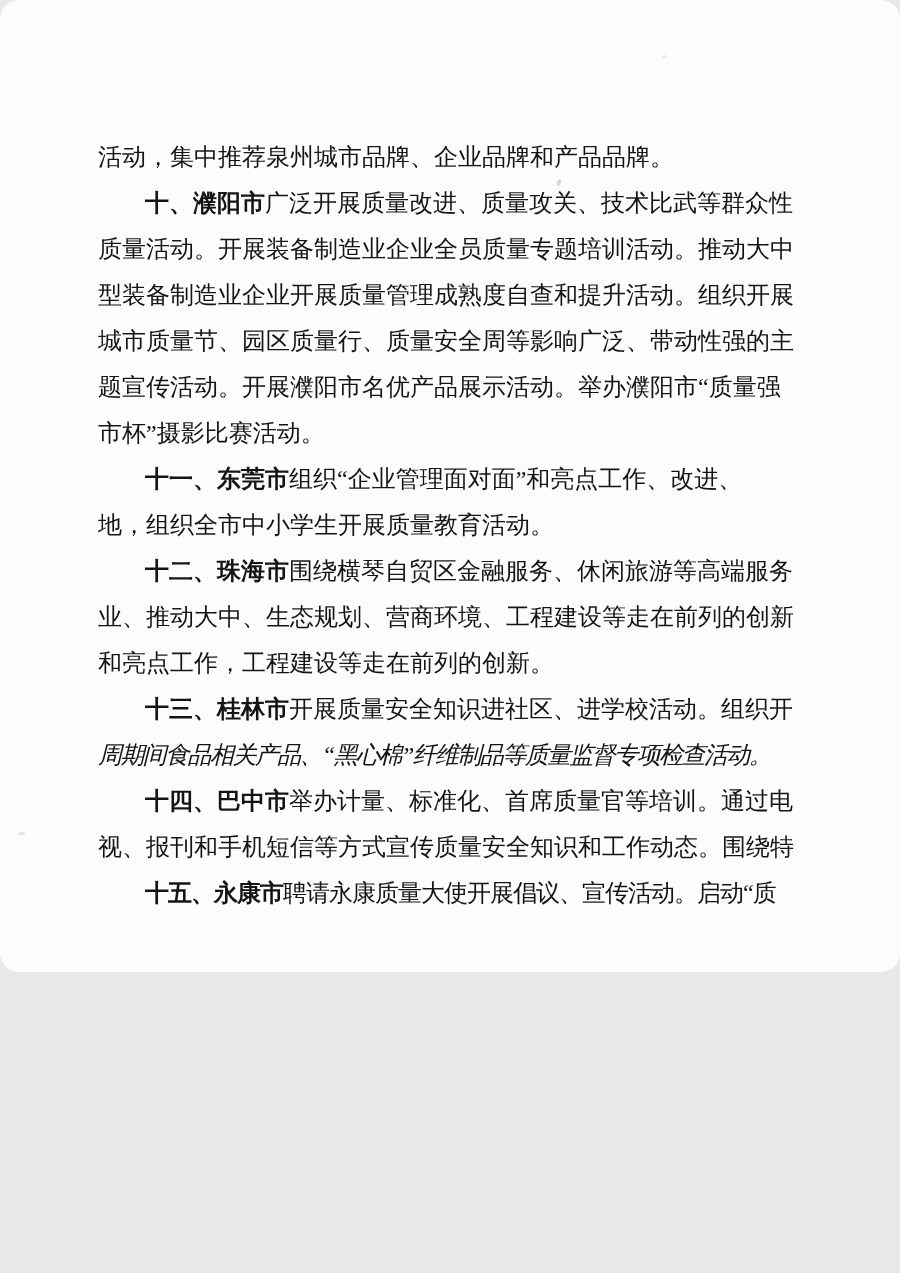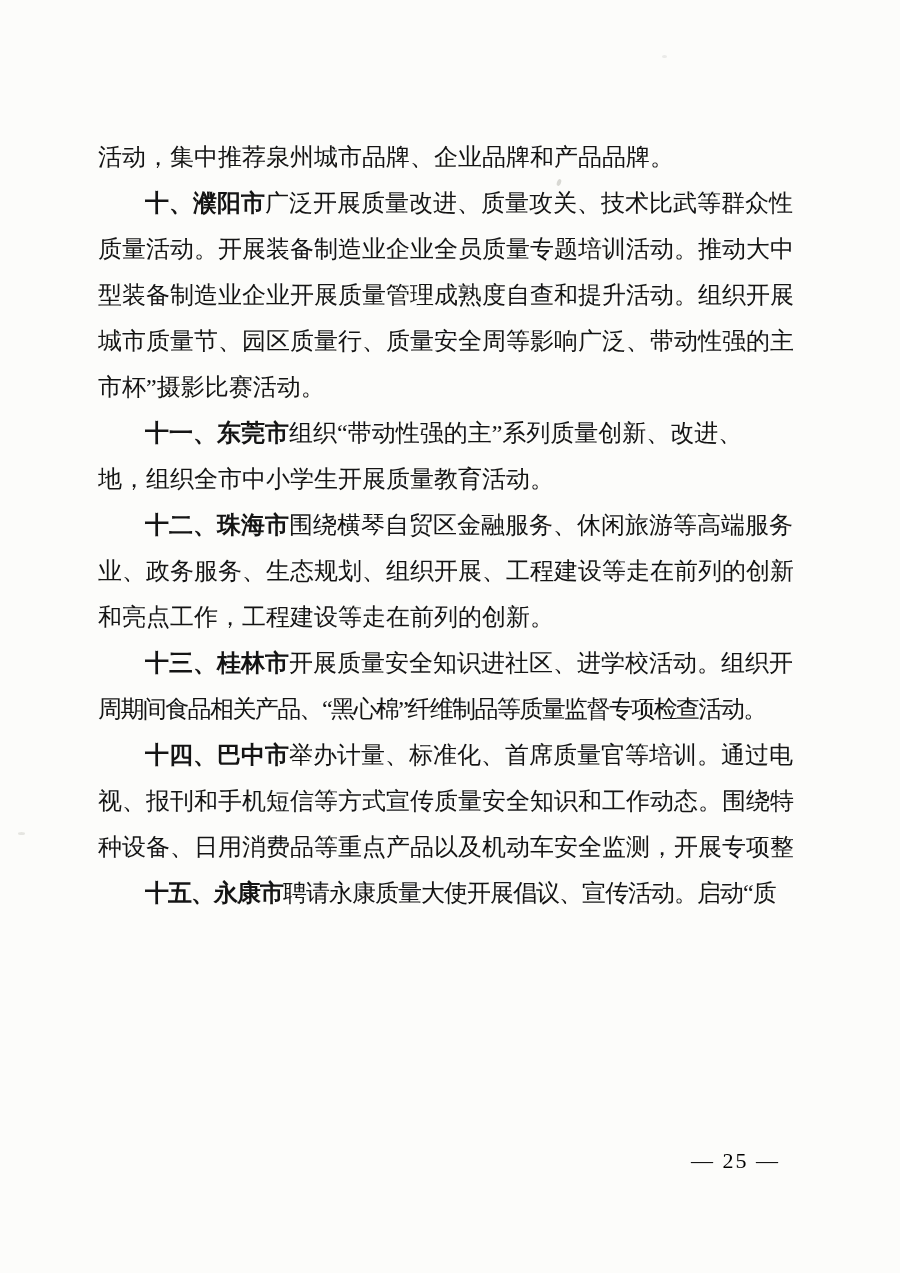--- a/index.html
+++ b/index.html
@@ -3,45 +3,47 @@
 <meta charset="utf-8">
 <style>
   html, body {
     margin: 0;
     padding: 0;
     background: #e8e8e8;
   }
   .page {
     position: relative;
     width: 900px;
-    height: 1273px;
+    height: 972px;
     margin: 0 auto;
     background: #fcfcfa;
     overflow: hidden;
     font-family: "Liberation Serif", "DejaVu Serif", serif;
     color: #141414;
+    border-radius: 19px;
   }
   .text-block {
     position: absolute;
     top: 134px;
     left: 98px;
     width: 700px;
   }
   .line {
     height: 46px;
     line-height: 46px;
     font-size: 24px;
     white-space: nowrap;
     letter-spacing: 0;
   }
   .line.indent {
     padding-left: 47px;
   }
   .line.tight {
     letter-spacing: -1.6px;
+    font-style: italic;
   }
   .line.tight-sm {
     letter-spacing: -1px;
   }
   .lead {
     font-weight: 700;
     font-family: "Liberation Sans", "DejaVu Sans", sans-serif;
   }
   .footer {
     position: absolute;
@@ -69,29 +71,29 @@
   <div class="speck s1"></div>
   <div class="speck s2"></div>
   <div class="speck s3"></div>
 
   <div class="text-block">
     <div class="line"><span class="lead"></span><span>活动，集中推荐泉州城市品牌、企业品牌和产品品牌。</span></div>
     <div class="line indent"><span class="lead">十、濮阳市</span><span>广泛开展质量改进、质量攻关、技术比武等群众性</span></div>
     <div class="line"><span class="lead"></span><span>质量活动。开展装备制造业企业全员质量专题培训活动。推动大中</span></div>
     <div class="line"><span class="lead"></span><span>型装备制造业企业开展质量管理成熟度自查和提升活动。组织开展</span></div>
     <div class="line"><span class="lead"></span><span>城市质量节、园区质量行、质量安全周等影响广泛、带动性强的主</span></div>
+    <div class="line"><span class="lead"></span><span>题宣传活动。开展濮阳市名优产品展示活动。举办濮阳市“质量强</span></div>
     <div class="line"><span class="lead"></span><span>市杯”摄影比赛活动。</span></div>
-    <div class="line indent"><span class="lead">十一、东莞市</span><span>组织“带动性强的主”系列质量创新、改进、</span></div>
+    <div class="line indent"><span class="lead">十一、东莞市</span><span>组织“企业管理面对面”和亮点工作、改进、</span></div>
     <div class="line"><span class="lead"></span><span>地，组织全市中小学生开展质量教育活动。</span></div>
     <div class="line indent"><span class="lead">十二、珠海市</span><span>围绕横琴自贸区金融服务、休闲旅游等高端服务</span></div>
-    <div class="line"><span class="lead"></span><span>业、政务服务、生态规划、组织开展、工程建设等走在前列的创新</span></div>
+    <div class="line"><span class="lead"></span><span>业、推动大中、生态规划、营商环境、工程建设等走在前列的创新</span></div>
     <div class="line"><span class="lead"></span><span>和亮点工作，工程建设等走在前列的创新。</span></div>
     <div class="line indent"><span class="lead">十三、桂林市</span><span>开展质量安全知识进社区、进学校活动。组织开</span></div>
     <div class="line tight"><span class="lead"></span><span>周期间食品相关产品、“黑心棉”纤维制品等质量监督专项检查活动。</span></div>
     <div class="line indent"><span class="lead">十四、巴中市</span><span>举办计量、标准化、首席质量官等培训。通过电</span></div>
     <div class="line"><span class="lead"></span><span>视、报刊和手机短信等方式宣传质量安全知识和工作动态。围绕特</span></div>
-    <div class="line"><span class="lead"></span><span>种设备、日用消费品等重点产品以及机动车安全监测，开展专项整</span></div>
     <div class="line indent tight-sm"><span class="lead">十五、永康市</span><span>聘请永康质量大使开展倡议、宣传活动。启动“质</span></div>
   </div>
 
   <div class="footer">— 25 —</div>
 
 </div>
 
 </body></html>

